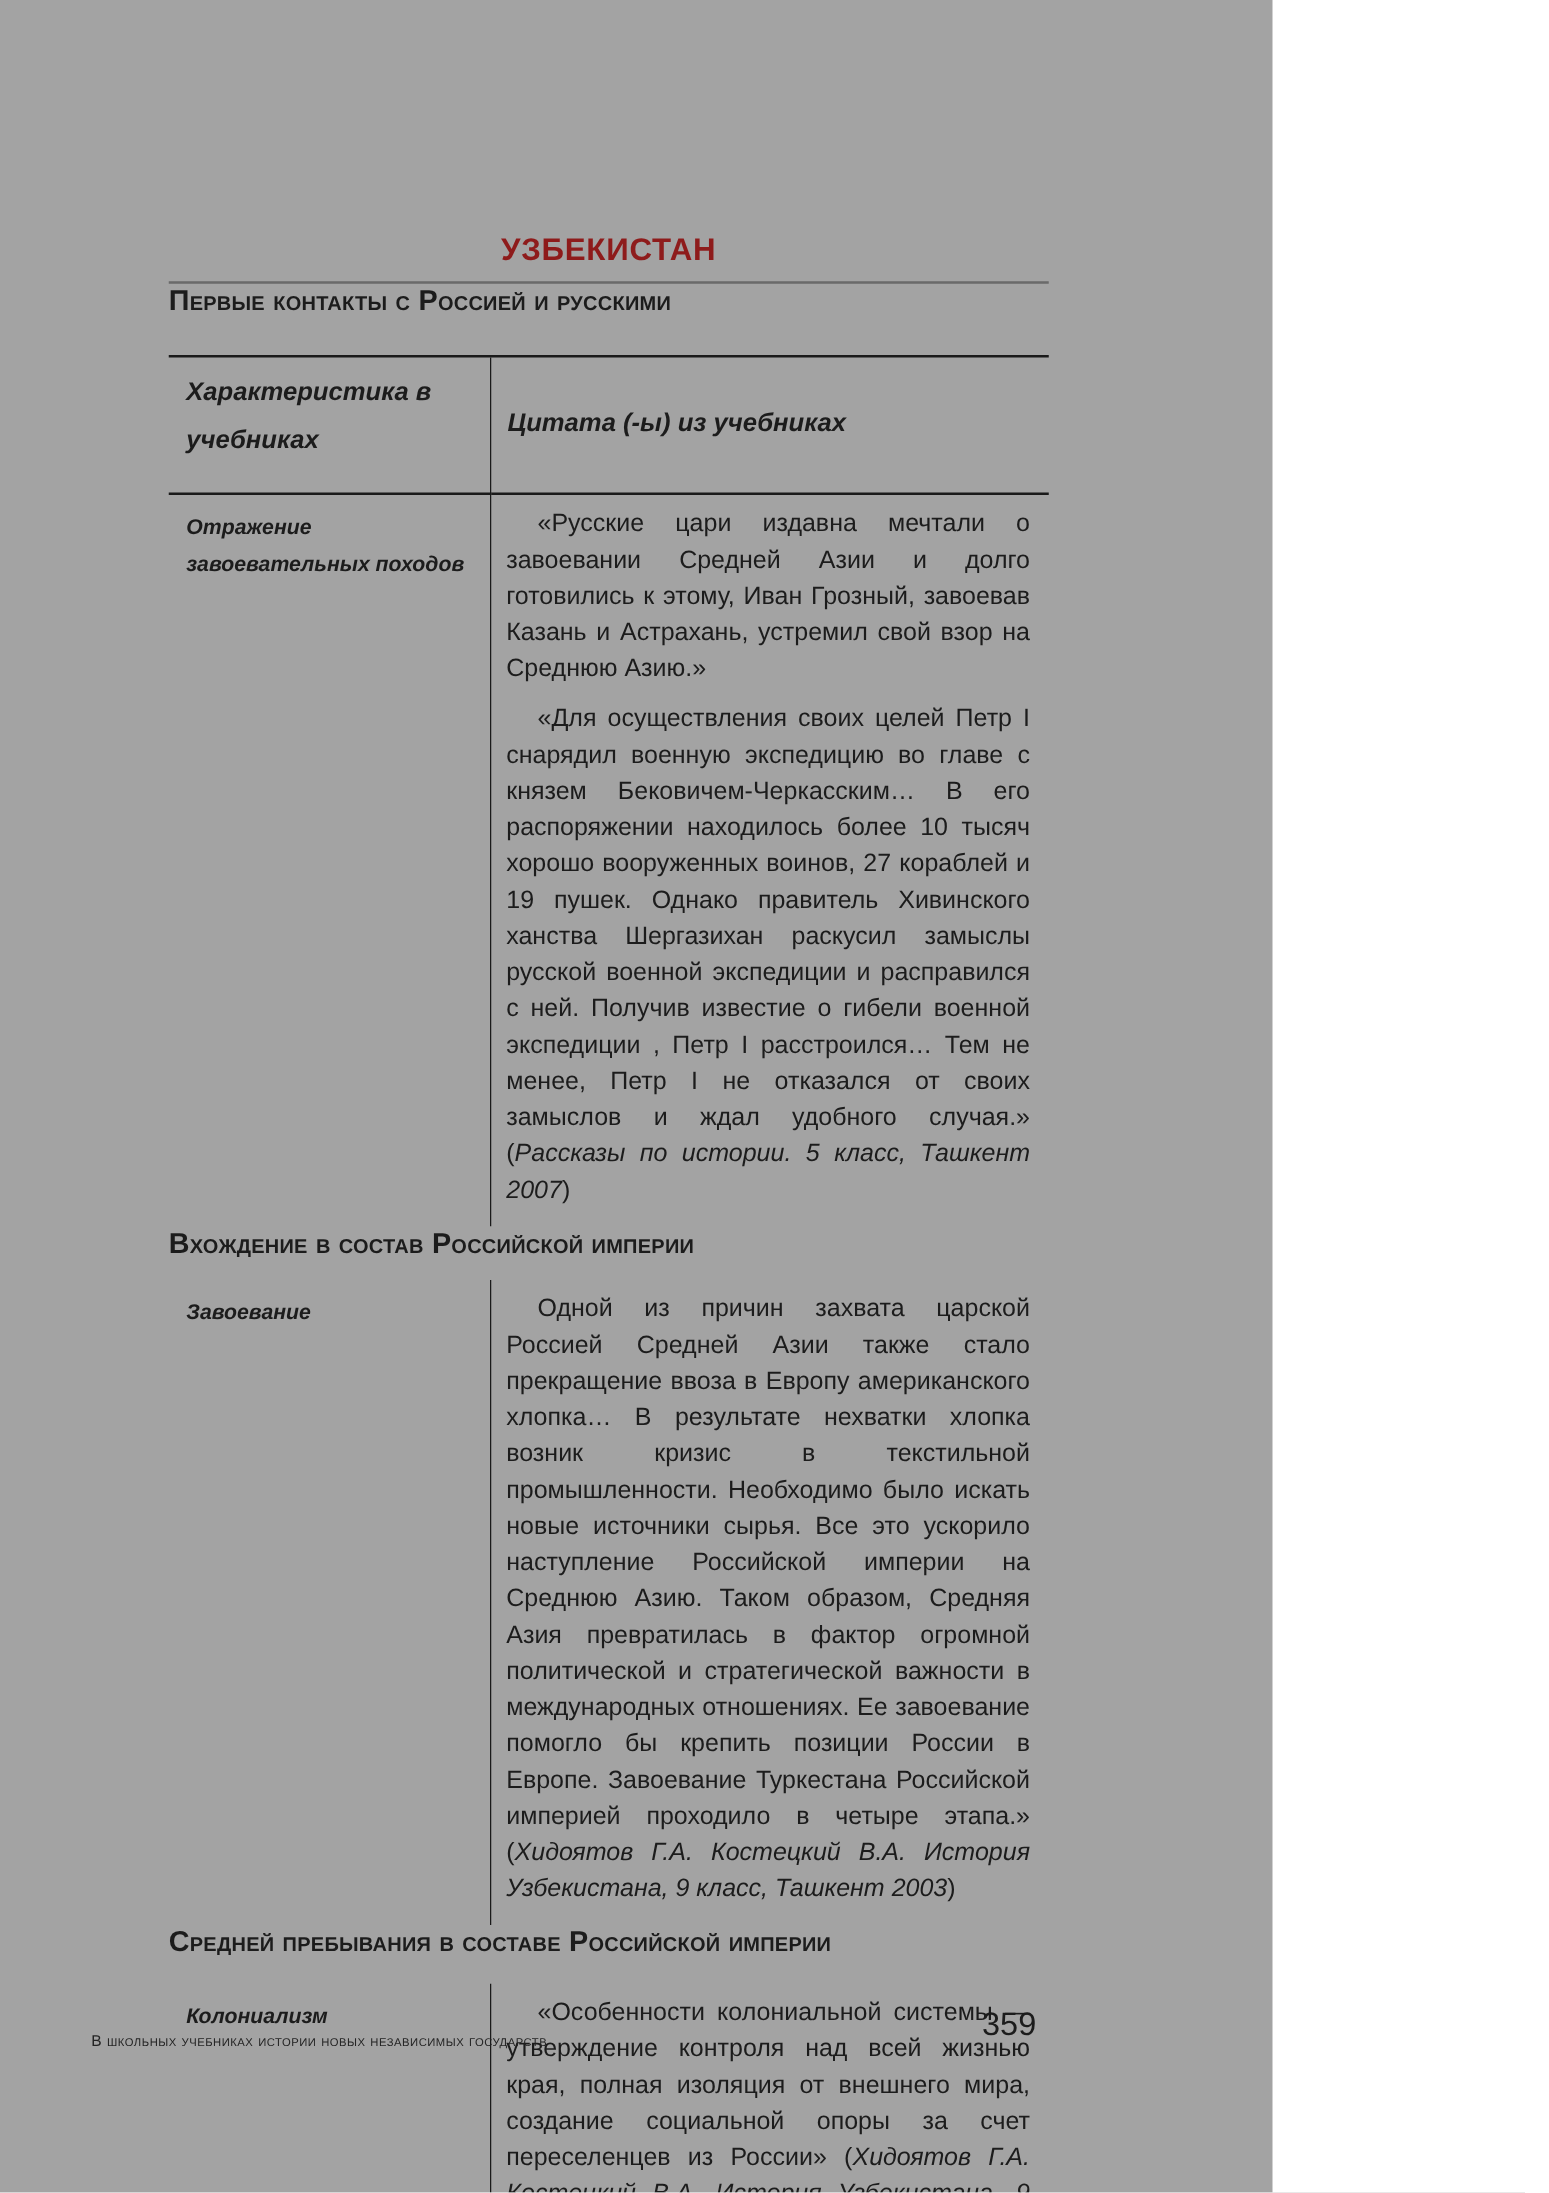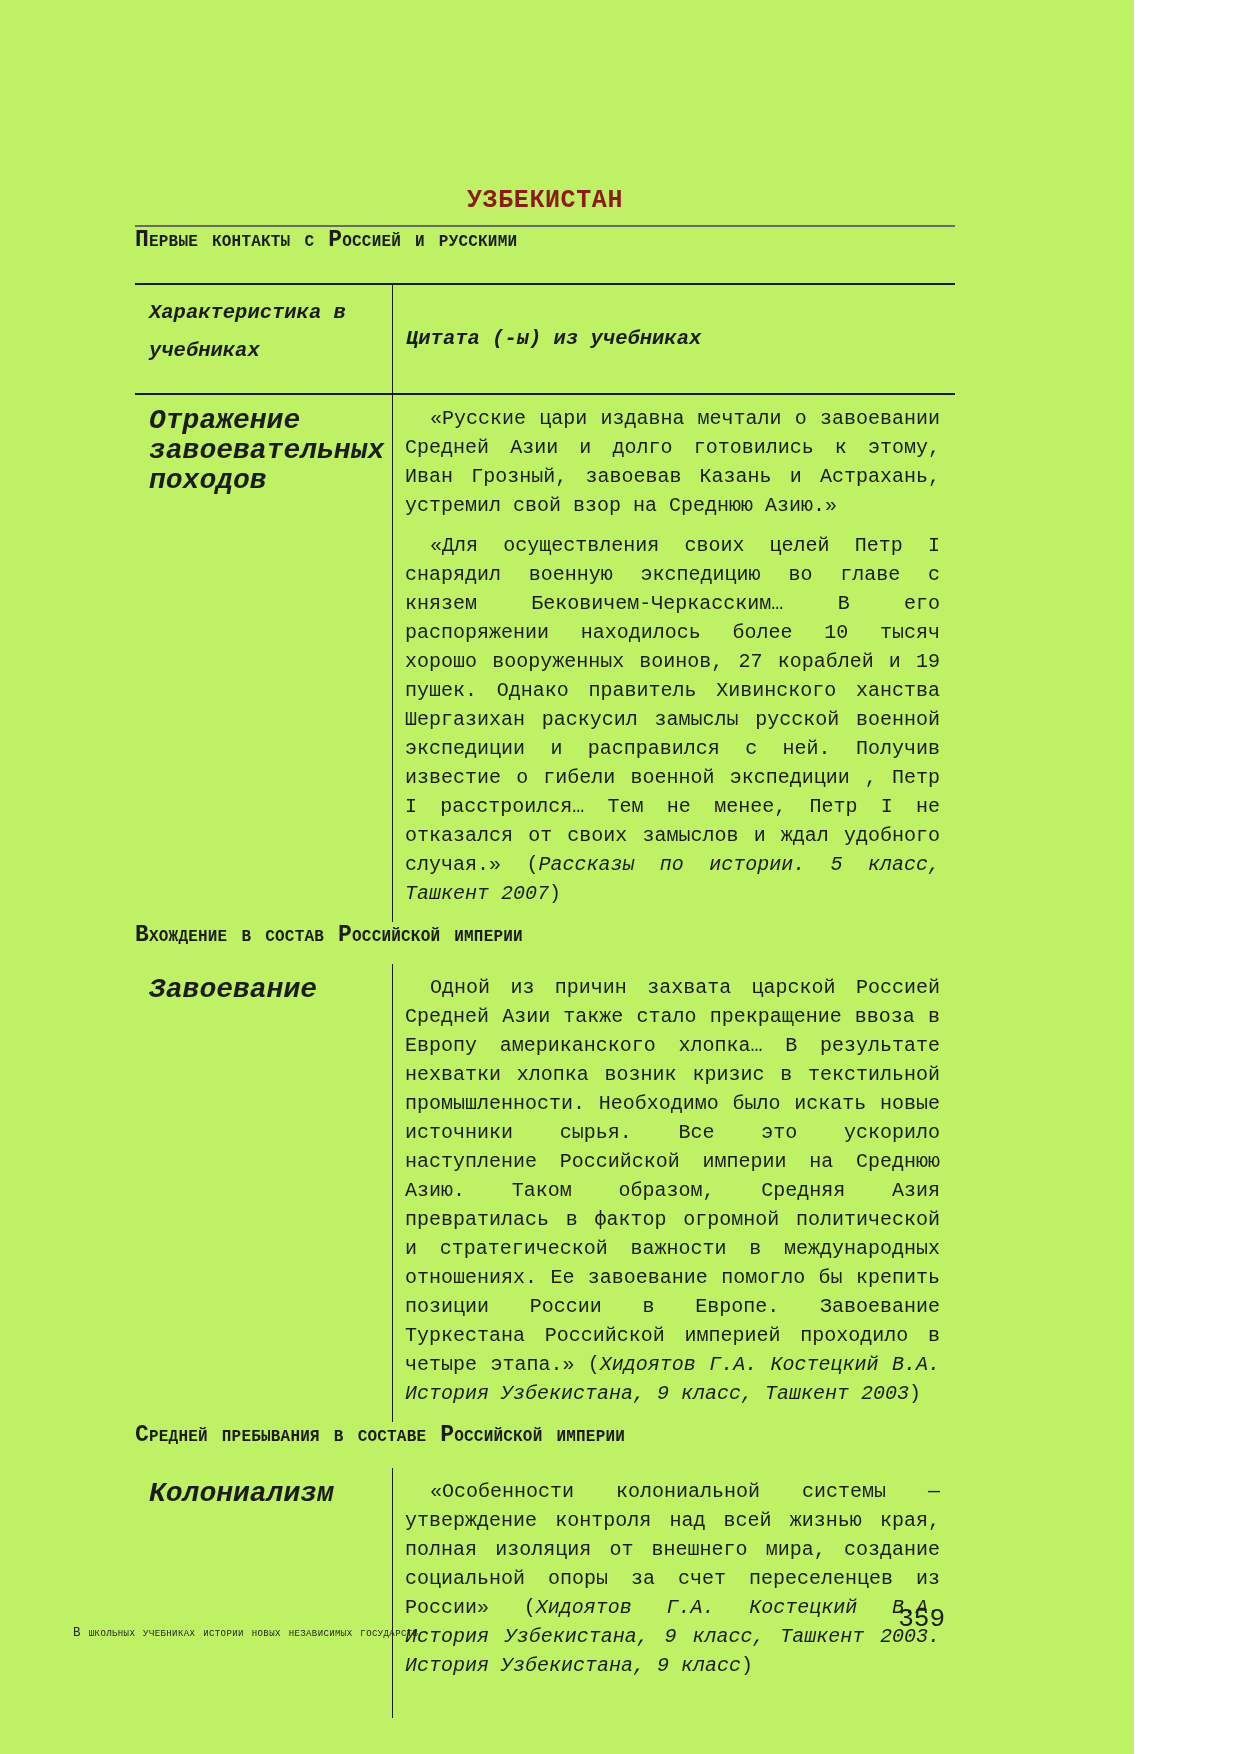--- a/index.html
+++ b/index.html
@@ -1,21 +1,21 @@
 <!DOCTYPE html>
 <html lang="ru"><head>
 <meta charset="utf-8">
 <style>
   html,body { margin:0; padding:0; background:#ffffff; }
   .page {
     position:relative;
-    width:1134px; height:1754px;
-    background:#bef264;
+    width:1018px; height:1754px;
+    background:#a3a3a3;
     color:#1c1c1c;
-    font-family:Liberation Mono, monospace;
+    font-family:Liberation Sans, sans-serif;
     overflow:hidden;
   }
   .content { padding:186px 179px 0 135px; }
 
   h1.doc-title {
     margin:0;
     text-align:center;
     font-size:25px;
     font-weight:700;
     letter-spacing:0.6px;
@@ -48,21 +48,21 @@
   .tbl-third  { margin-top:20px; }
 
   .cell-left  { border-right:1.5px solid #1a1a1a; }
   .th-cell { border-bottom:2px solid #1a1a1a; font-weight:700; font-style:italic; font-size:20.5px; }
   .th-cell.cell-left  { padding:9px 12px 23px 14px; line-height:38px; }
   .th-cell.cell-right { padding:9px 15px 11px 13px; display:flex; align-items:center; }
 
   .td-label {
     padding:11px 12px 10px 14px;
     font-weight:700; font-style:italic;
-    font-size:28px; line-height:30px;
+    font-size:17px; line-height:30px;
   }
   .td-quote {
     padding:9px 15px 14px 12px;
     font-size:20px; line-height:29px;
     text-align:justify;
   }
   .pad-tail .cell-left, .pad-tail .td-quote { padding-bottom:38px; }
   .td-quote p { margin:0 0 11px 0; text-indent:25px; }
   .td-quote p:last-child { margin-bottom:0; }
   .td-quote em { font-style:italic; }

